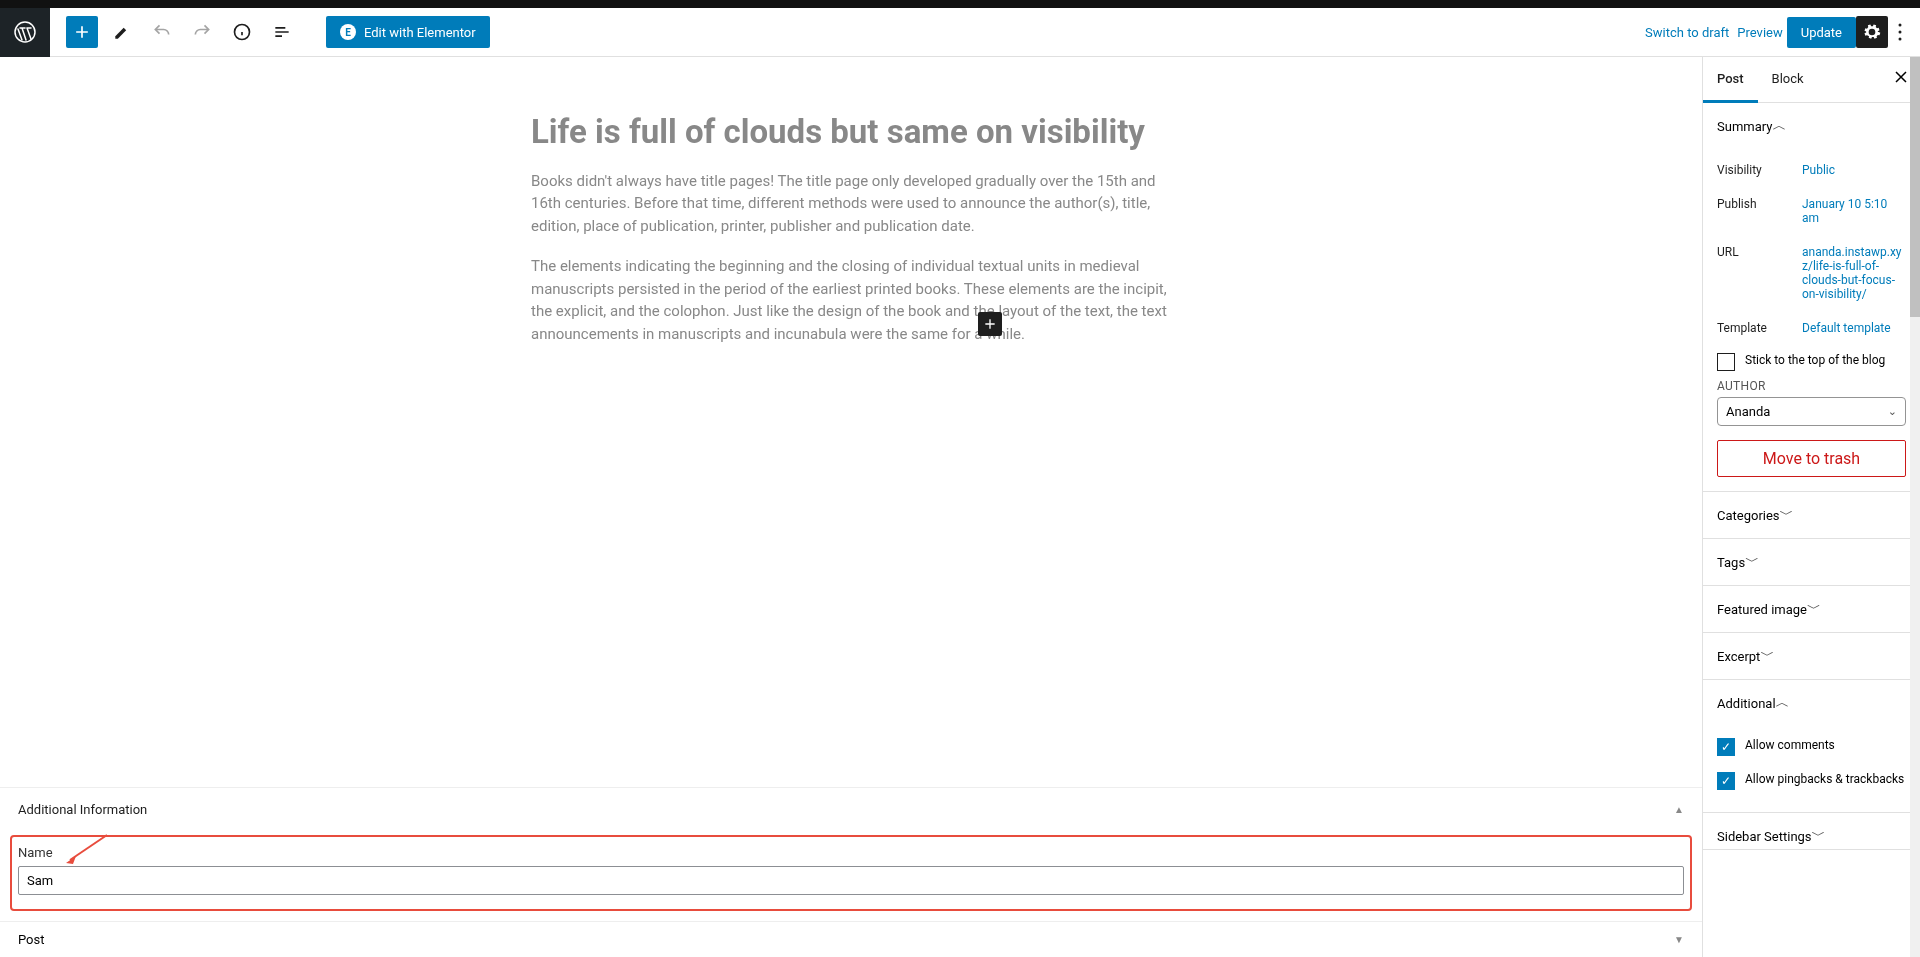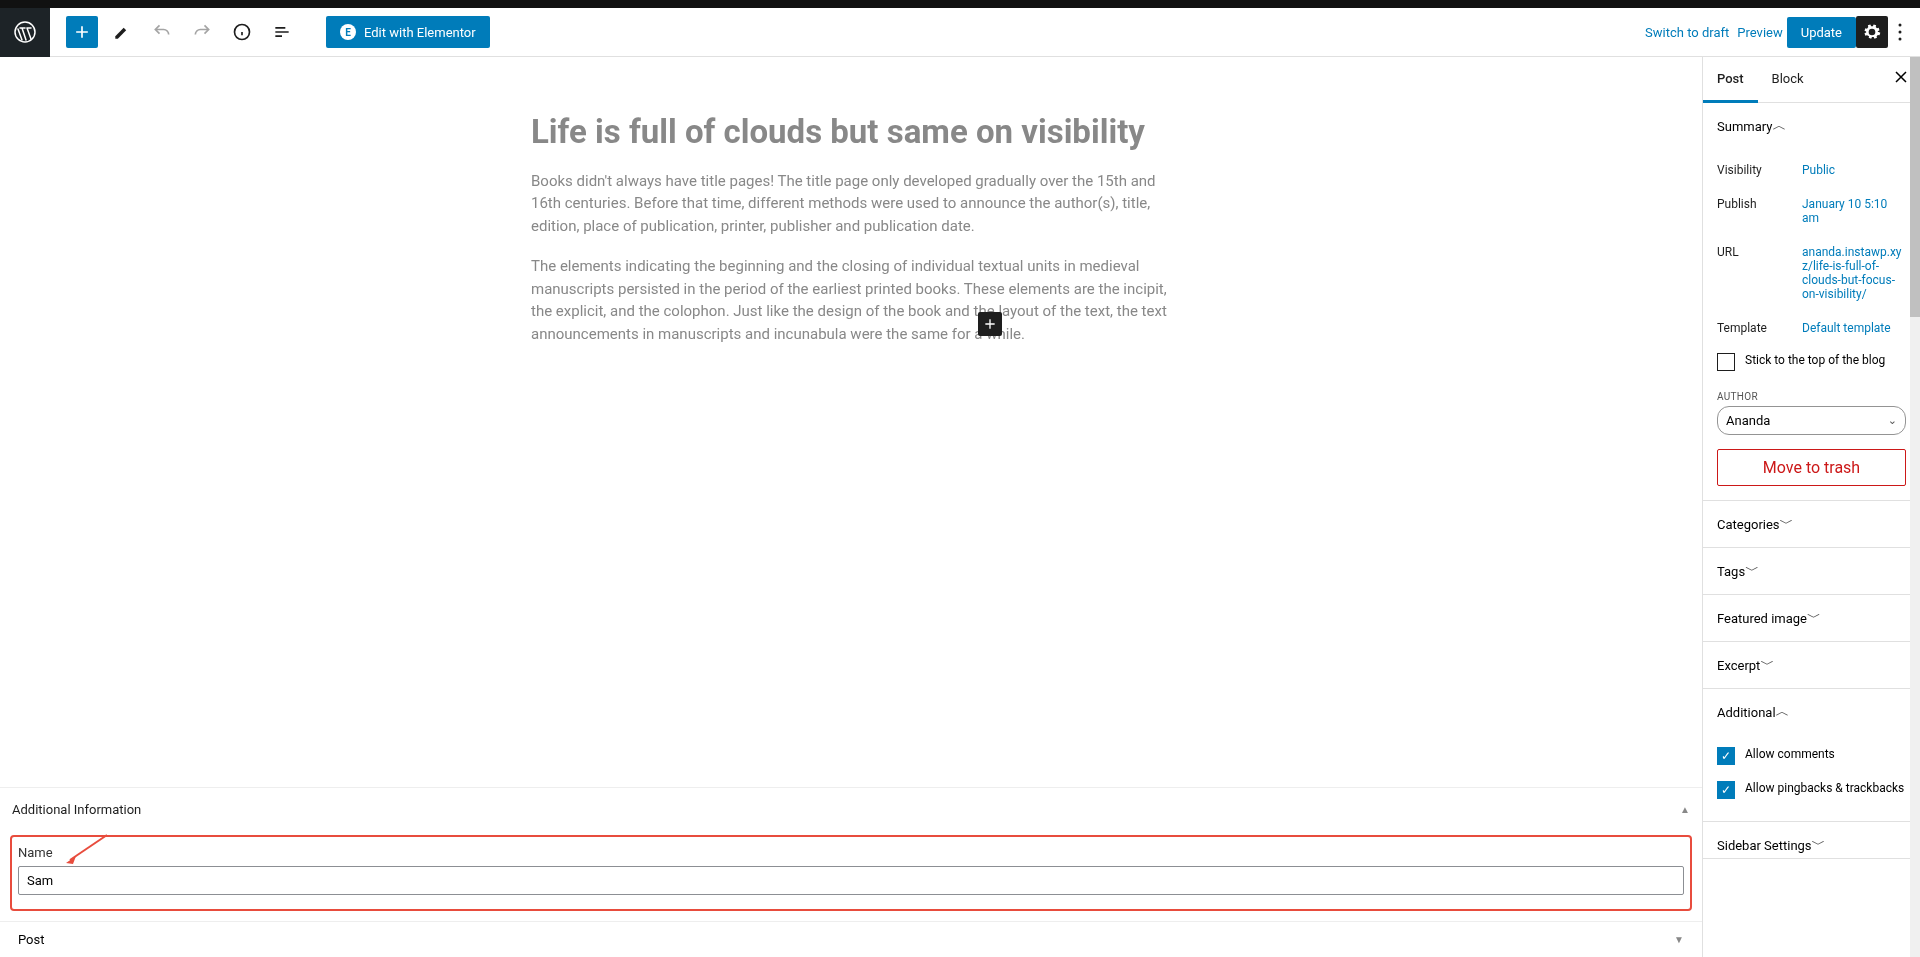--- a/index.html
+++ b/index.html
@@ -19,21 +19,21 @@
 .btn-update { background: #007cba; color: #fff; padding: 8px 14px; border-radius: 2px; font-size: 13px; cursor: pointer; }
 .btn-settings { width: 32px; height: 32px; background: #1e1e1e; color: #fff; display: flex; align-items: center; justify-content: center; border-radius: 2px; cursor:pointer; }
 .btn-more { width: 24px; height: 32px; display: flex; align-items: center; justify-content: center; cursor:pointer; color:#1e1e1e; }
 .main-layout { display: flex; height: calc(957px - 57px); }
 .editor-area { flex: 1; overflow-y: auto; position: relative; }
 .editor-content { max-width: 660px; margin: 55px auto 0; padding: 0 10px; }
 .post-title { font-size: 33px; font-weight: 700; color: #888; margin-bottom: 18px; line-height: 1.2; }
 .post-para { color: #888; font-size: 15px; line-height: 1.5; margin-bottom: 18px; }
 .add-block-btn { position: absolute; left: 978px; top: 255px; width: 24px; height: 24px; background: #1e1e1e; color: #fff; display: flex; align-items: center; justify-content: center; border-radius: 2px; cursor:pointer; }
 .meta-section { position: absolute; bottom: 0; left: 0; right: 0; background: #fff; }
-.meta-header { padding: 14px 12px; font-size: 13px; color: #1e1e1e; display: flex; justify-content: space-between; align-items: center; border-top: 1px solid #eee; gap: 42px; }
+.meta-header { padding: 14px 18px; font-size: 13px; color: #1e1e1e; display: flex; justify-content: space-between; align-items: center; border-top: 1px solid #eee; gap: 42px; }
 .meta-toggle { color: #888; font-size: 10px; }
 .meta-body { border: 2px solid #e84c3d; border-radius: 4px; margin: 4px 10px 10px; padding: 8px 6px 14px; position:relative; }
 .meta-label { font-size: 13px; color: #333; margin-bottom: 6px; }
 .meta-input { width: 100%; border: 1px solid #8c8f94; padding: 6px 8px; font-size: 13px; border-radius: 2px; background:#fff; }
 .arrow-annot { position: absolute; left: 50px; top: -5px; }
 .meta-footer { padding: 10px 18px; font-size: 13px; border-top: 1px solid #eee; display:flex; justify-content:space-between;align-items:center; }
 .sidebar { width: 218px; border-left: 1px solid #e0e0e0; display: flex; flex-direction: column; background:#fff; overflow-y:auto; }
 .sidebar-tabs { display: flex; border-bottom: 1px solid #e0e0e0; position:relative; }
 .sidebar-tab { padding: 14px 14px; font-size: 13px; color: #1e1e1e; cursor:pointer; }
 .sidebar-tab.active { border-bottom: 3px solid #007cba; font-weight:500; margin-bottom:-1px; }
@@ -41,22 +41,22 @@
 .panel { border-bottom: 1px solid #e0e0e0; }
 .panel-header { padding: 14px 14px; font-size: 13px; display: flex; justify-content: flex-start; align-items: center; cursor:pointer; }
 .panel-chevron { font-size: 14px; color:#555; }
 .panel-body { padding: 4px 14px 14px; }
 .summary-row { display: flex; padding: 10px 0; font-size: 12px; }
 .summary-label { width: 85px; color: #1e1e1e; }
 .summary-value { color: #007cba; flex:1; word-break: break-word; }
 .checkbox-row { display: flex; gap: 10px; padding: 8px 0; font-size: 12px; }
 .checkbox { width: 18px; height: 18px; border: 1.5px solid #1e1e1e; display:flex;align-items:center;justify-content:center; }
 .checkbox.checked { background: #007cba; border-color:#007cba; color:#fff; font-size:12px; }
-.field-label { font-size: 10px; text-transform: uppercase; color:#555; margin: 12px 0 4px; letter-spacing:0.3px; }
-.select { width: 100%; border: 1px solid #949494; padding: 6px 8px; font-size: 13px; border-radius: 12px; background:#fff; display:flex; justify-content:space-between;align-items:center;gap:15px; }
+.field-label { font-size: 12px; text-transform: uppercase; color:#555; margin: 0 0 4px; letter-spacing:0.3px; }
+.select { width: 100%; border: 1px solid #949494; padding: 6px 8px; font-size: 13px; border-radius: 4px; background:#fff; display:flex; justify-content:space-between;align-items:center;gap:15px; }
 .btn-trash { width: 100%; border: 1px solid #cc1818; color: #cc1818; padding: 8px; font-size: 16px; text-align: center; border-radius: 2px; margin-top: 14px; cursor:pointer; }
 .right-scroll { position: absolute; right: 0; top: 57px; bottom: 0; width: 10px; background: #f0f0f0; }
 .right-thumb { position:absolute; top:0; width:10px; height:260px; background:#c0c0c0; }
 </style>
 </head>
 <body>
 
 <div class="browser-top"></div>
 
 <div class="topbar">

